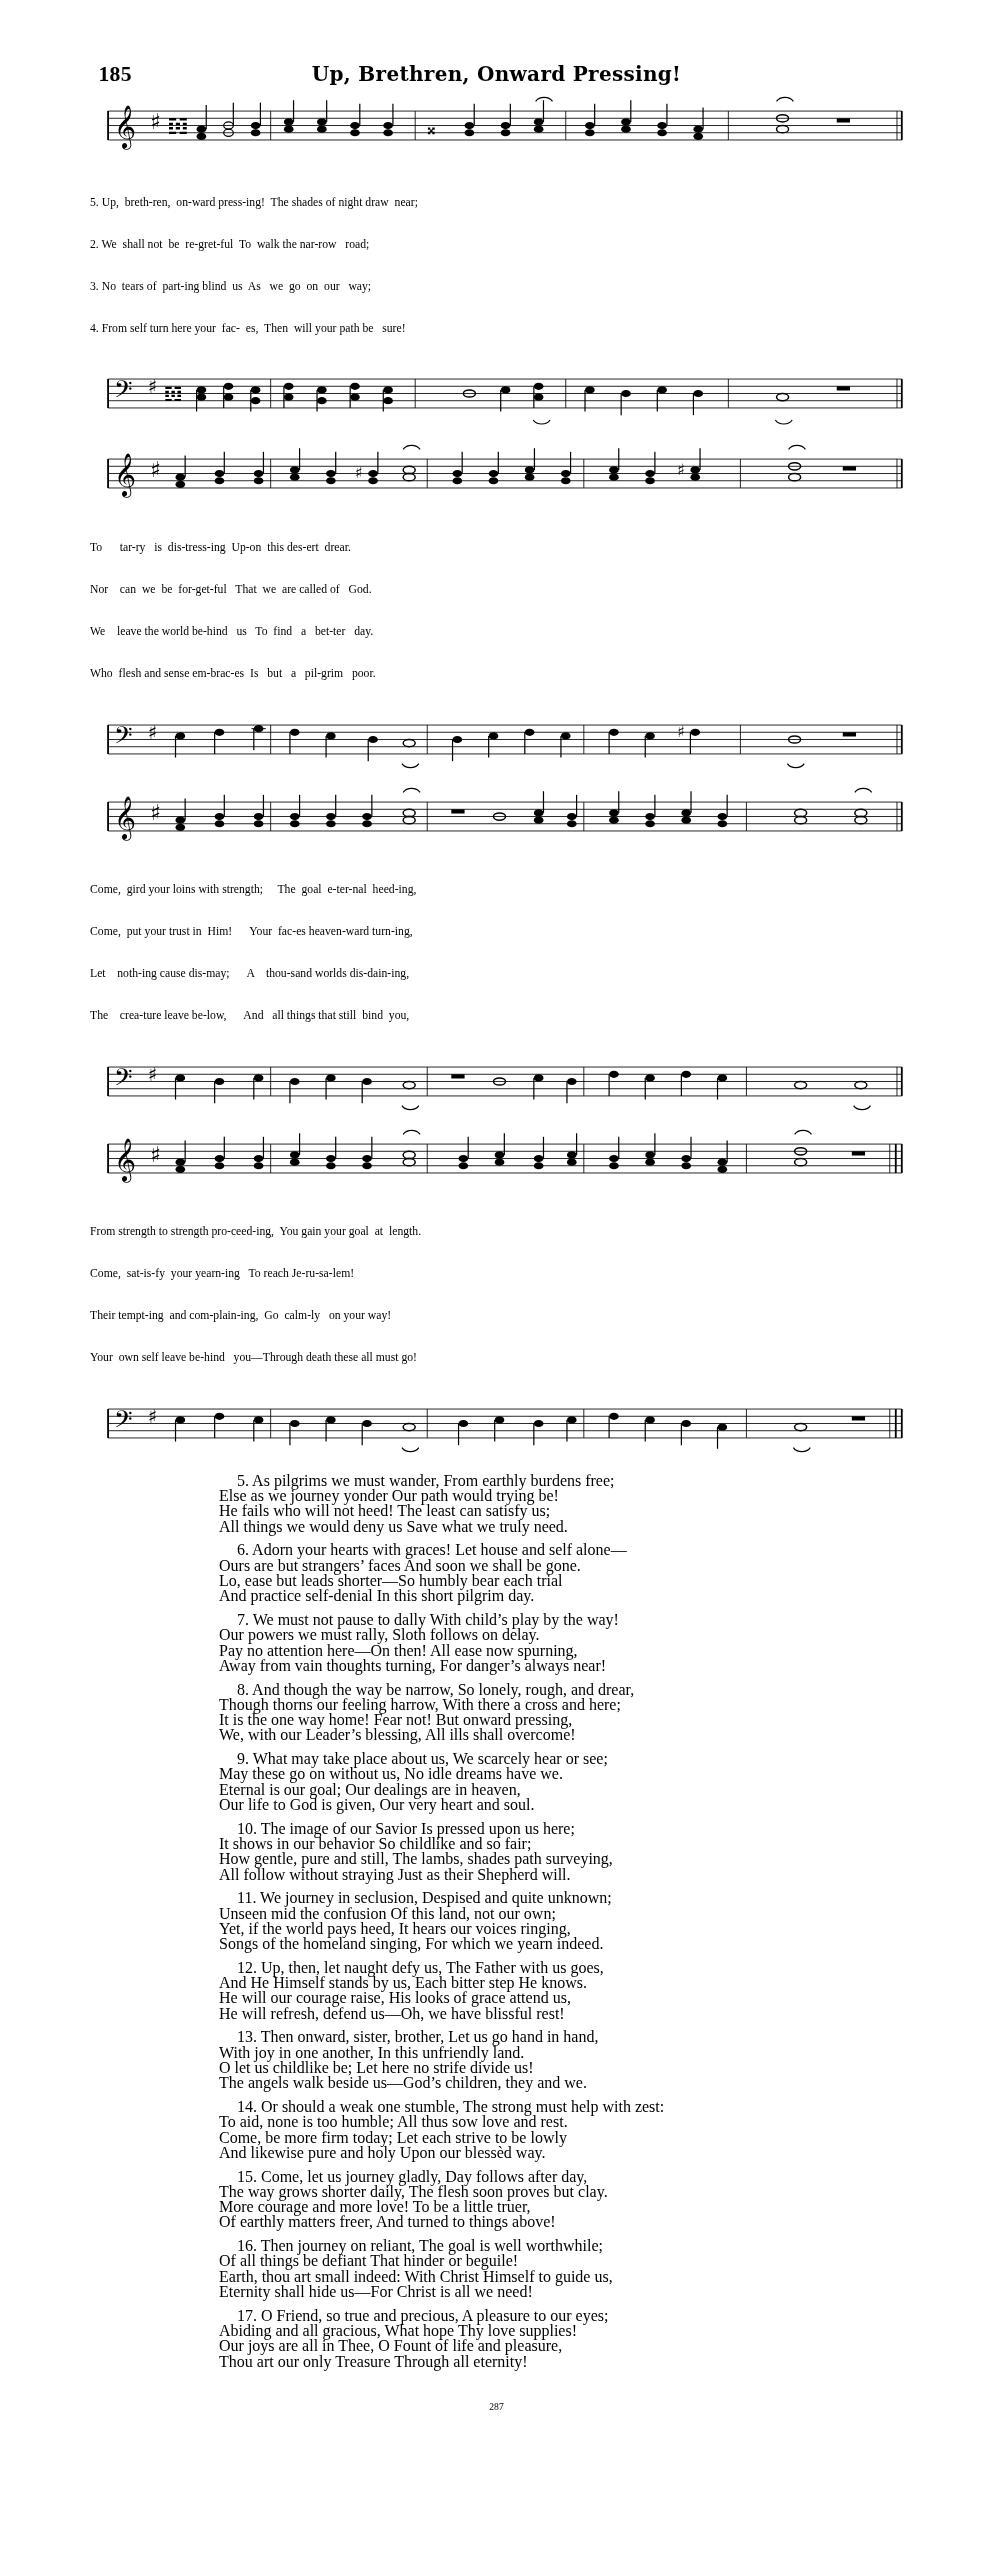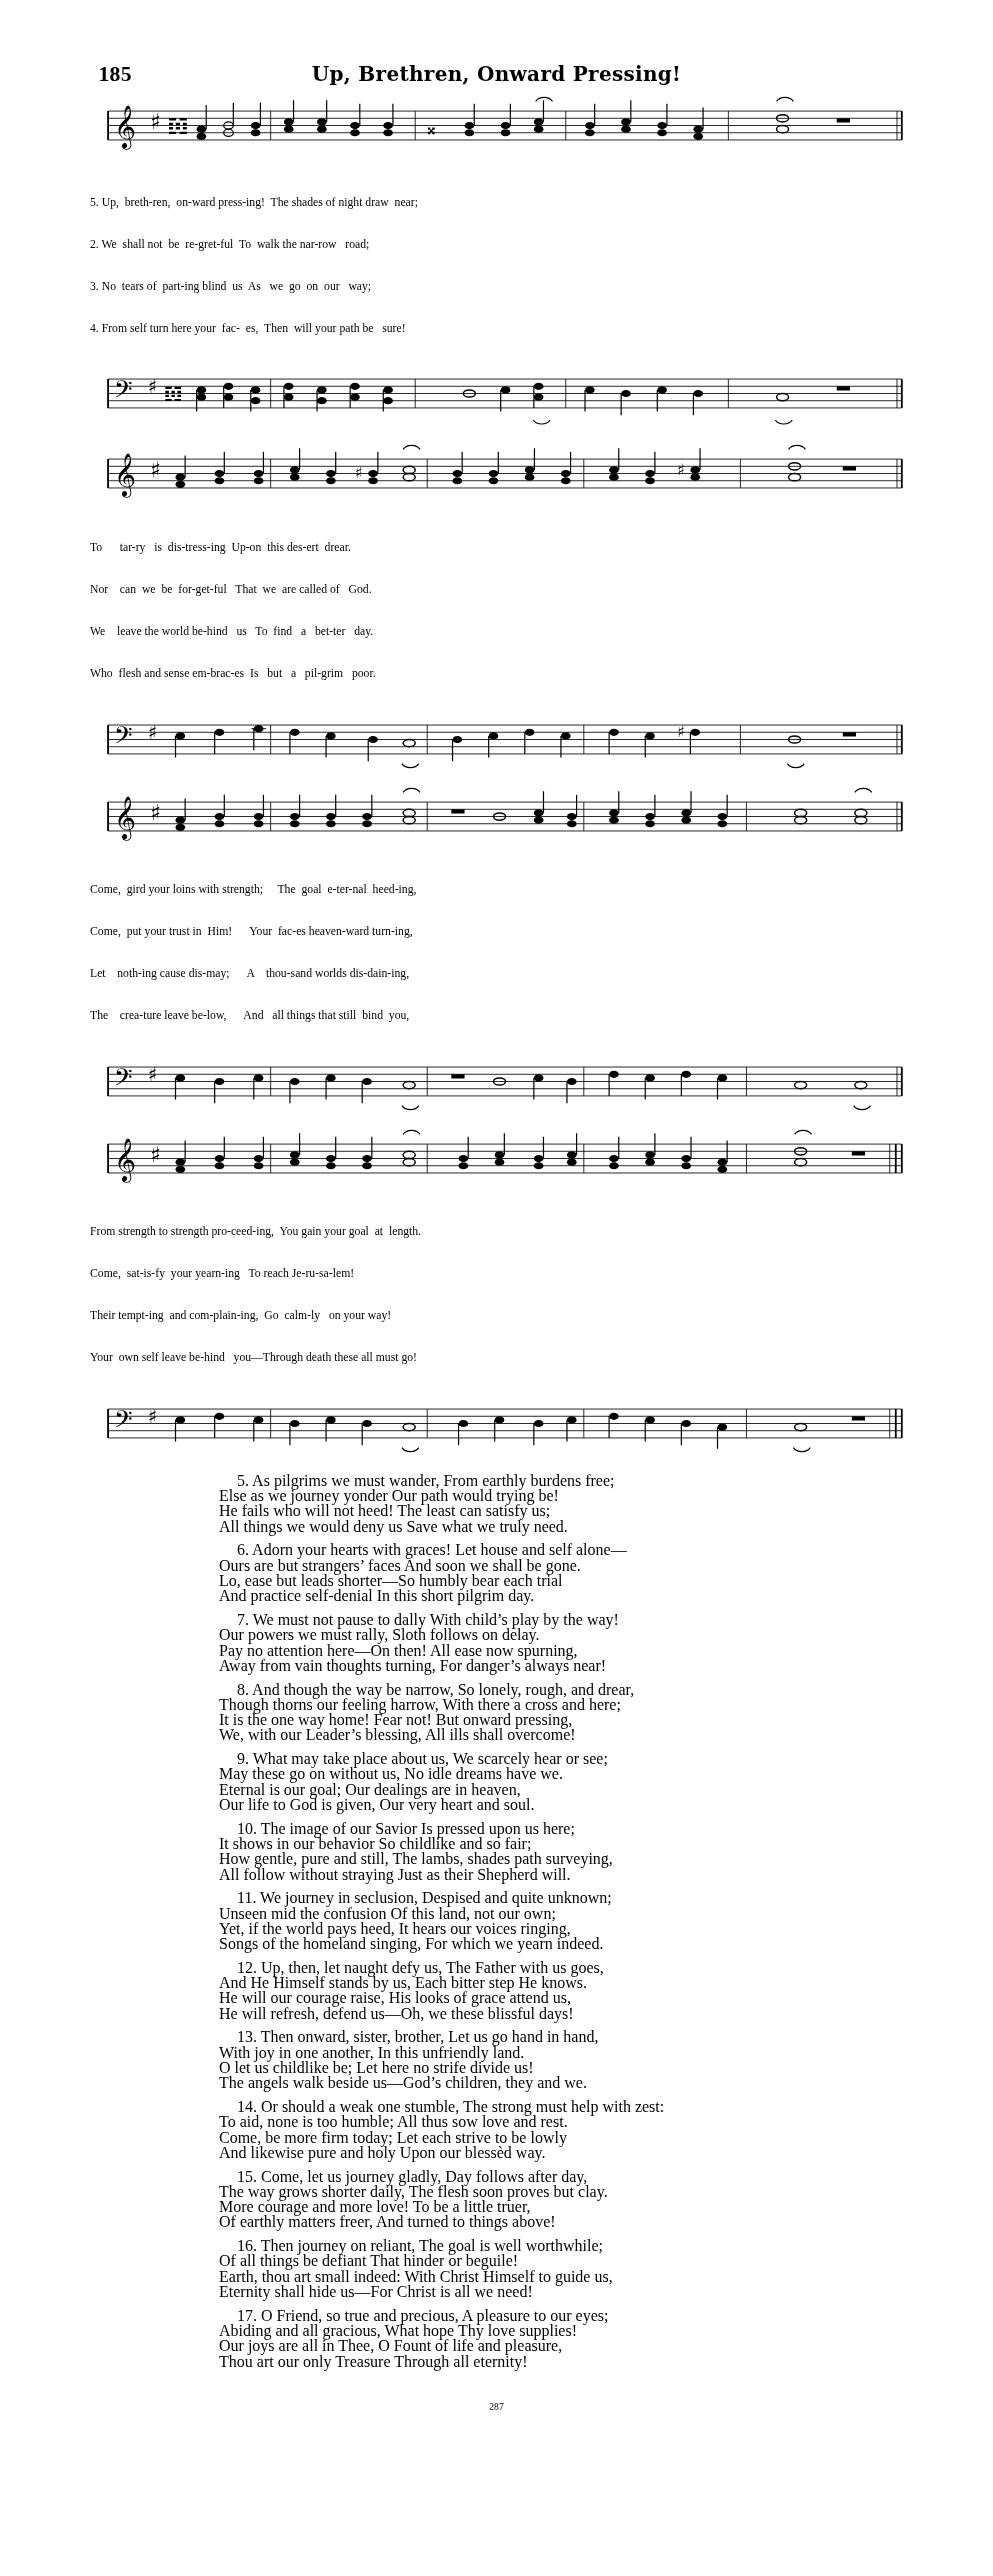--- a/index.html
+++ b/index.html
@@ -718,21 +718,21 @@
       <div class="first-line">11. We journey in seclusion,  Despised and quite unknown;</div>
       <div>Unseen mid the confusion  Of this land, not our own;</div>
       <div>Yet, if the world pays heed,  It hears our voices ringing,</div>
       <div>Songs of the homeland singing,  For which we yearn indeed.</div>
     </div>
 
     <div class="verse">
       <div class="first-line">12. Up, then, let naught defy us,  The Father with us goes,</div>
       <div>And He Himself stands by us,  Each bitter step He knows.</div>
       <div>He will our courage raise,  His looks of grace attend us,</div>
-      <div>He will refresh, defend us—Oh, we these blissful days!</div>
+      <div>He will refresh, defend us—Oh, we have blissful rest!</div>
     </div>
 
     <div class="verse">
       <div class="first-line">13. Then onward, sister, brother,  Let us go hand in hand,</div>
       <div>With joy in one another,  In this unfriendly land.</div>
       <div>O let us childlike be;  Let here no strife divide us!</div>
       <div>The angels walk beside us—God’s children, they and we.</div>
     </div>
 
     <div class="verse">

